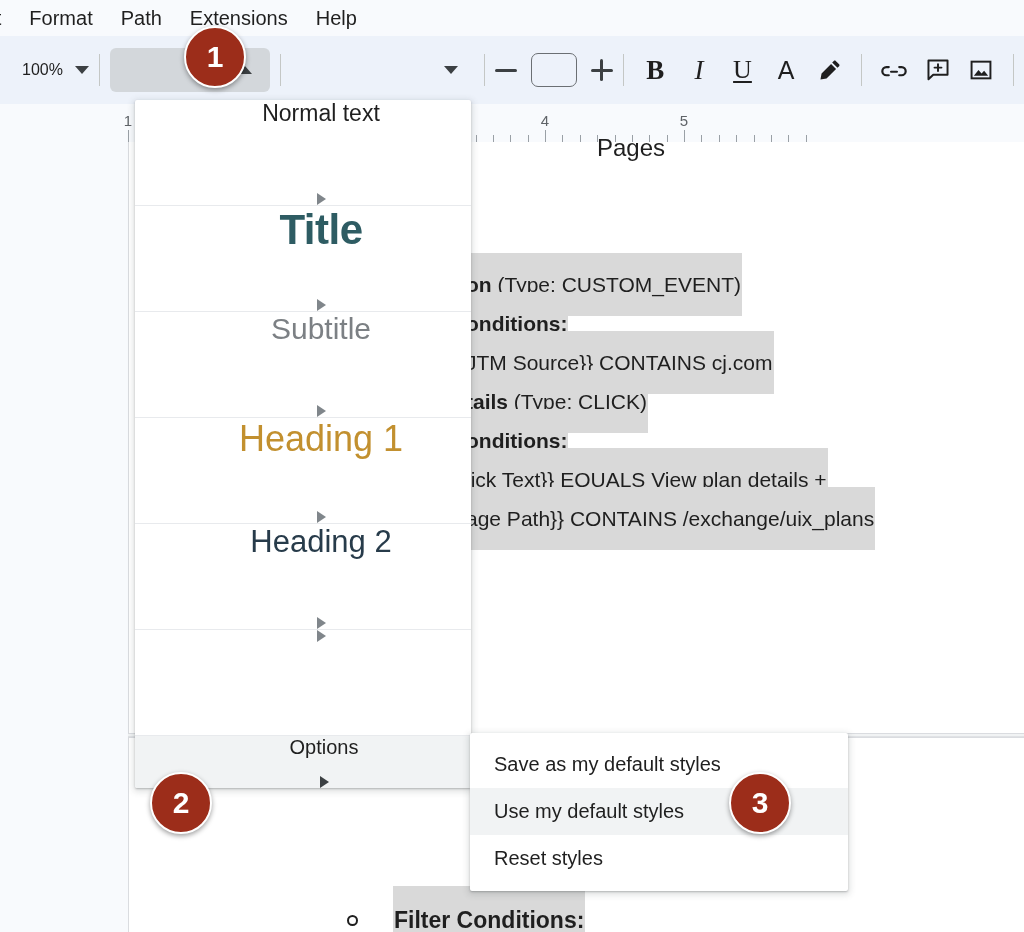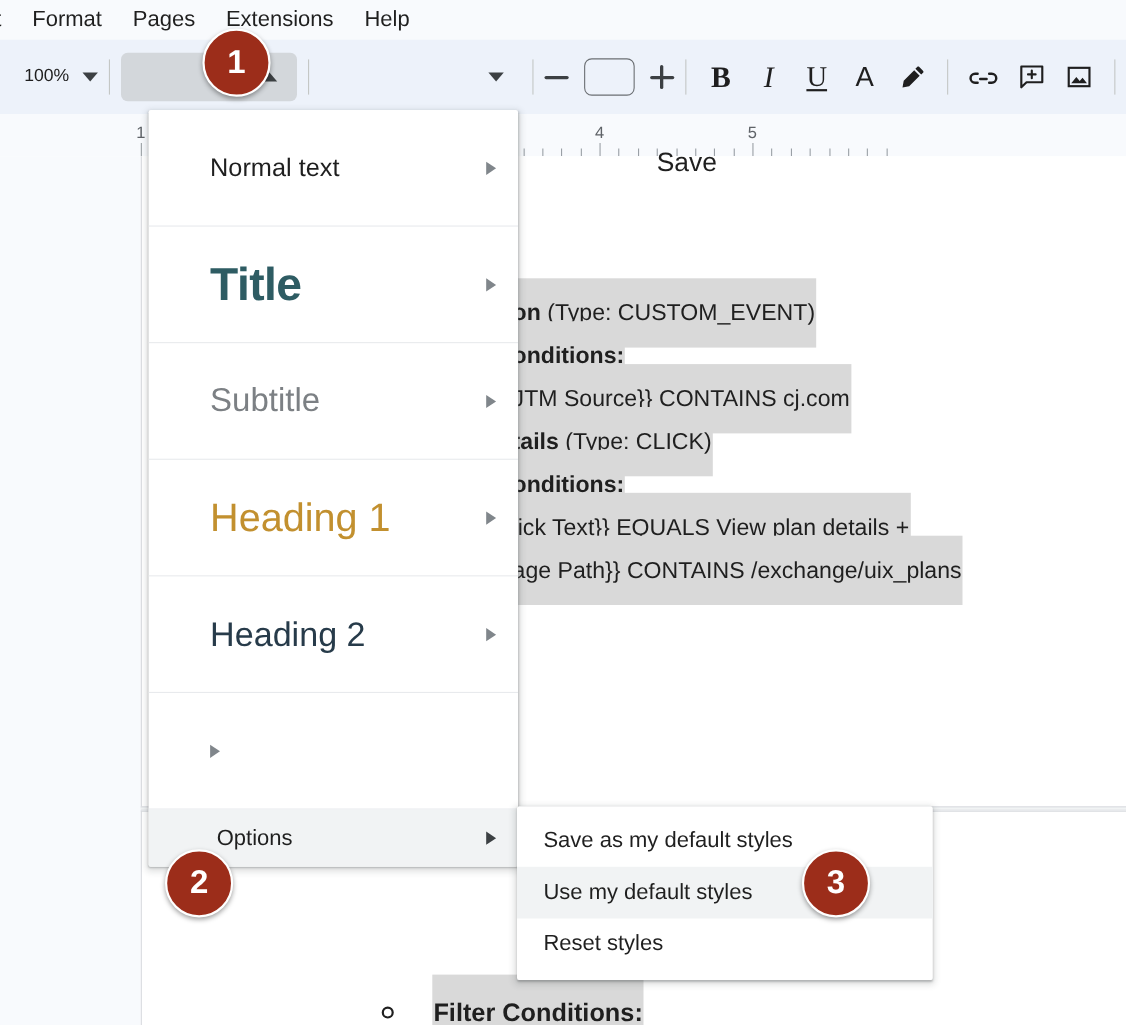--- a/index.html
+++ b/index.html
@@ -147,20 +147,21 @@
     box-shadow: 0 2px 6px 2px rgba(60,64,67,.15), 0 1px 2px rgba(60,64,67,.3);
     border-radius: 2px;
     overflow: hidden;
   }
   .mrow {
     position: relative; height: 106px;
     display: flex; align-items: center;
     border-bottom: 1px solid #e8eaed;
     padding-left: 56px; padding-right: 20px;
     cursor: pointer;
+    flex-direction: column;
   }
   .mrow.opt { height: 52px; background: #f1f3f4; border-bottom: none; padding-left: 62px; }
   .mrow .label { flex: 1; }
   .arrow-r {
     width: 0; height: 0;
     border-top: 6px solid transparent;
     border-bottom: 6px solid transparent;
     border-left: 9px solid #80868b;
   }
   .mrow.opt .arrow-r { border-left-color: #3c4043; }
@@ -198,21 +199,21 @@
   }
 </style>
 </head>
 <body>
 
 <div id="app">
 
   <div class="menubar">
     <div class="menu-item">ert</div>
     <div class="menu-item">Format</div>
-    <div class="menu-item">Pages</div>
+    <div class="menu-item">Path</div>
     <div class="menu-item">Extensions</div>
     <div class="menu-item">Help</div>
   </div>
 
   <div class="toolbar">
     <div class="tb-zoom">
       <span>100%</span>
       <span class="caret-down"></span>
     </div>
 
@@ -317,21 +318,21 @@
         <div class="rl-tick minor" style="left: 608.125px;"></div>
         <div class="rl-tick minor" style="left: 625.5px;"></div>
         <div class="rl-tick minor" style="left: 642.875px;"></div>
         <div class="rl-tick minor" style="left: 660.25px;"></div>
         <div class="rl-tick minor" style="left: 677.625px;"></div>
       </div>
   </div>
 
   <div class="canvas">
     <div class="page">
-      <div class="pages-word">Save</div>
+      <div class="pages-word">Pages</div>
 
       <div class="doc-line" style="left:336px; top:130px;">
         <span class="hl"><span class="b">on</span><span> (Type: CUSTOM_EVENT)</span></span>
       </div>
       <div class="doc-line" style="left:336px; top:169px;">
         <span class="hl b">onditions:</span>
       </div>
       <div class="doc-line" style="left:336px; top:208px;">
         <span class="hl">JTM Source}} CONTAINS cj.com</span>
       </div>

